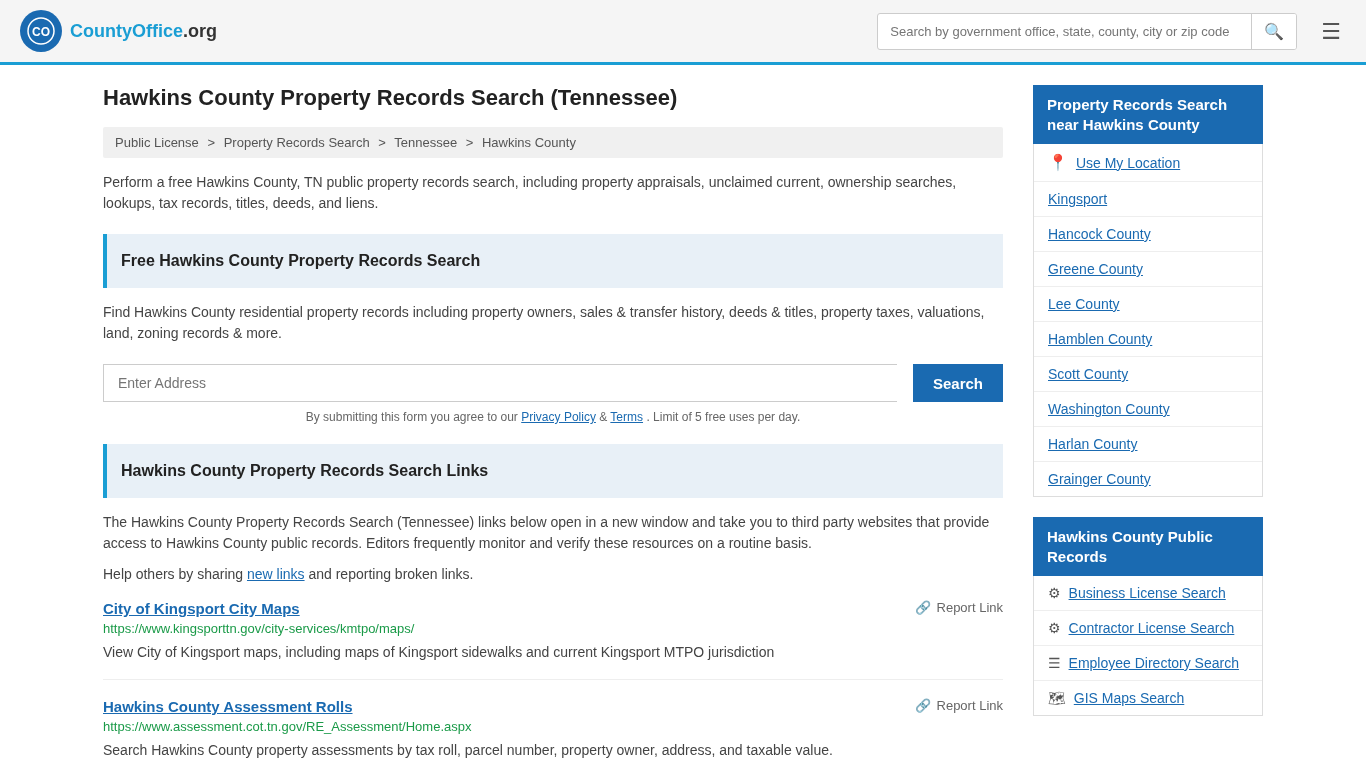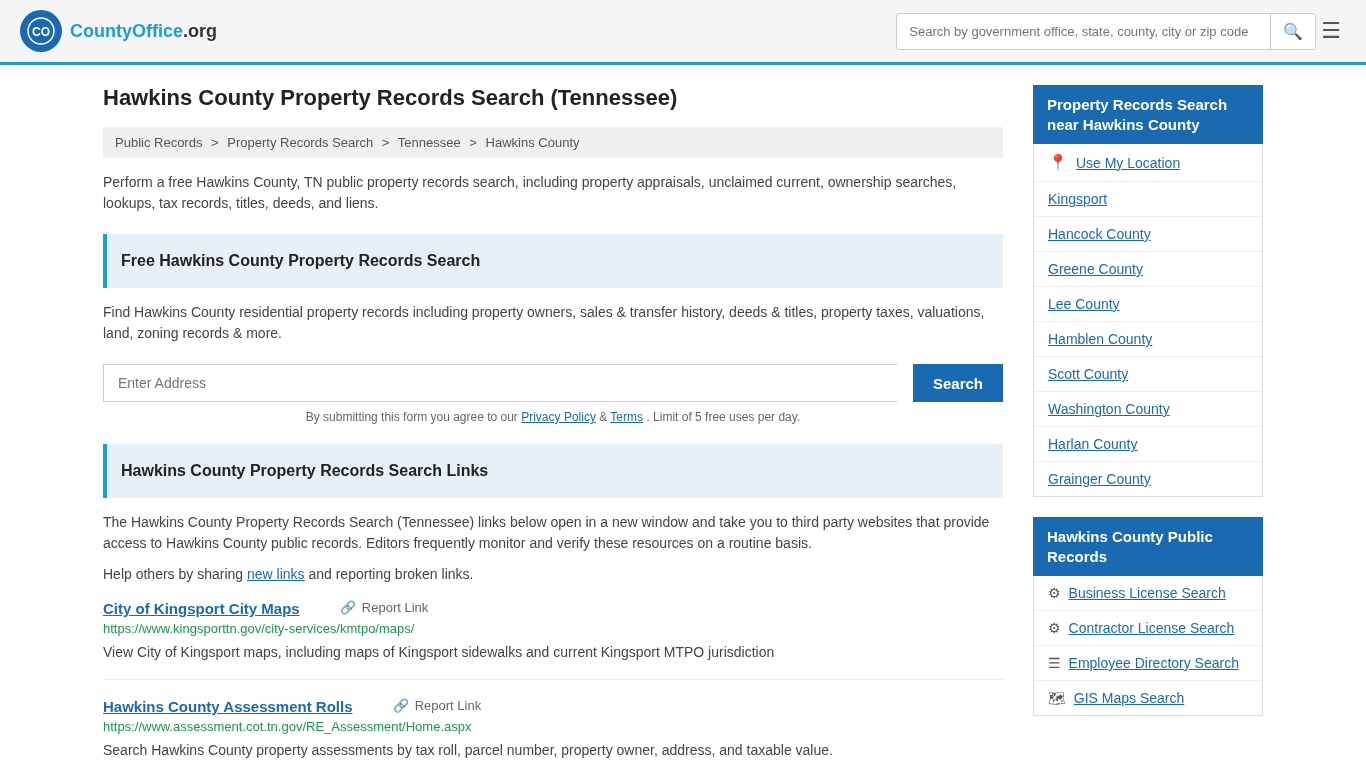--- a/index.html
+++ b/index.html
@@ -34,22 +34,22 @@
     .logo-text {
       font-size: 18px;
       font-weight: bold;
       color: #333;
     }
     .logo-text span {
       color: #1a9ed4;
     }
     .header-right {
       display: flex;
-      align-items: flex-start;
-      gap: 0;
+      align-items: flex-end;
+      gap: 19px;
     }
     .search-bar {
       display: flex;
       align-items: center;
       border: 1px solid #ccc;
       background: white;
       border-radius: 3px;
       overflow: hidden;
       width: 420px;
     }
@@ -187,20 +187,21 @@
     }
 
     
     .link-card {
       margin-bottom: 18px;
       border-bottom: 1px solid #eee;
       padding-bottom: 16px;
     }
     .link-card-header {
       display: flex;
+      justify-content: space-between;
       align-items: flex-start;
       margin-bottom: 4px;
       gap: 41px;
     }
     .link-card-title {
       font-size: 15px;
       font-weight: bold;
       color: #1a6ab1;
       text-decoration: underline;
       cursor: pointer;
@@ -312,21 +313,21 @@
   </div>
 </header>
 
 <div class="page-container">
 
   <div class="main-content">
 
     <h1 class="page-title">Hawkins County Property Records Search (Tennessee)</h1>
 
     <div class="breadcrumb">
-      <a href="#">Public Records</a>
+      <a href="#">Public License</a>
       <span class="breadcrumb-sep">&gt;</span>
       <a href="#">Property Records Search</a>
       <span class="breadcrumb-sep">&gt;</span>
       <a href="#">Tennessee</a>
       <span class="breadcrumb-sep">&gt;</span>
       <a href="#">Hawkins County</a>
     </div>
 
     <p class="description">Perform a free Hawkins County, TN public property records search, including property appraisals, unclaimed current, ownership searches, lookups, tax records, titles, deeds, and liens.</p>
 

